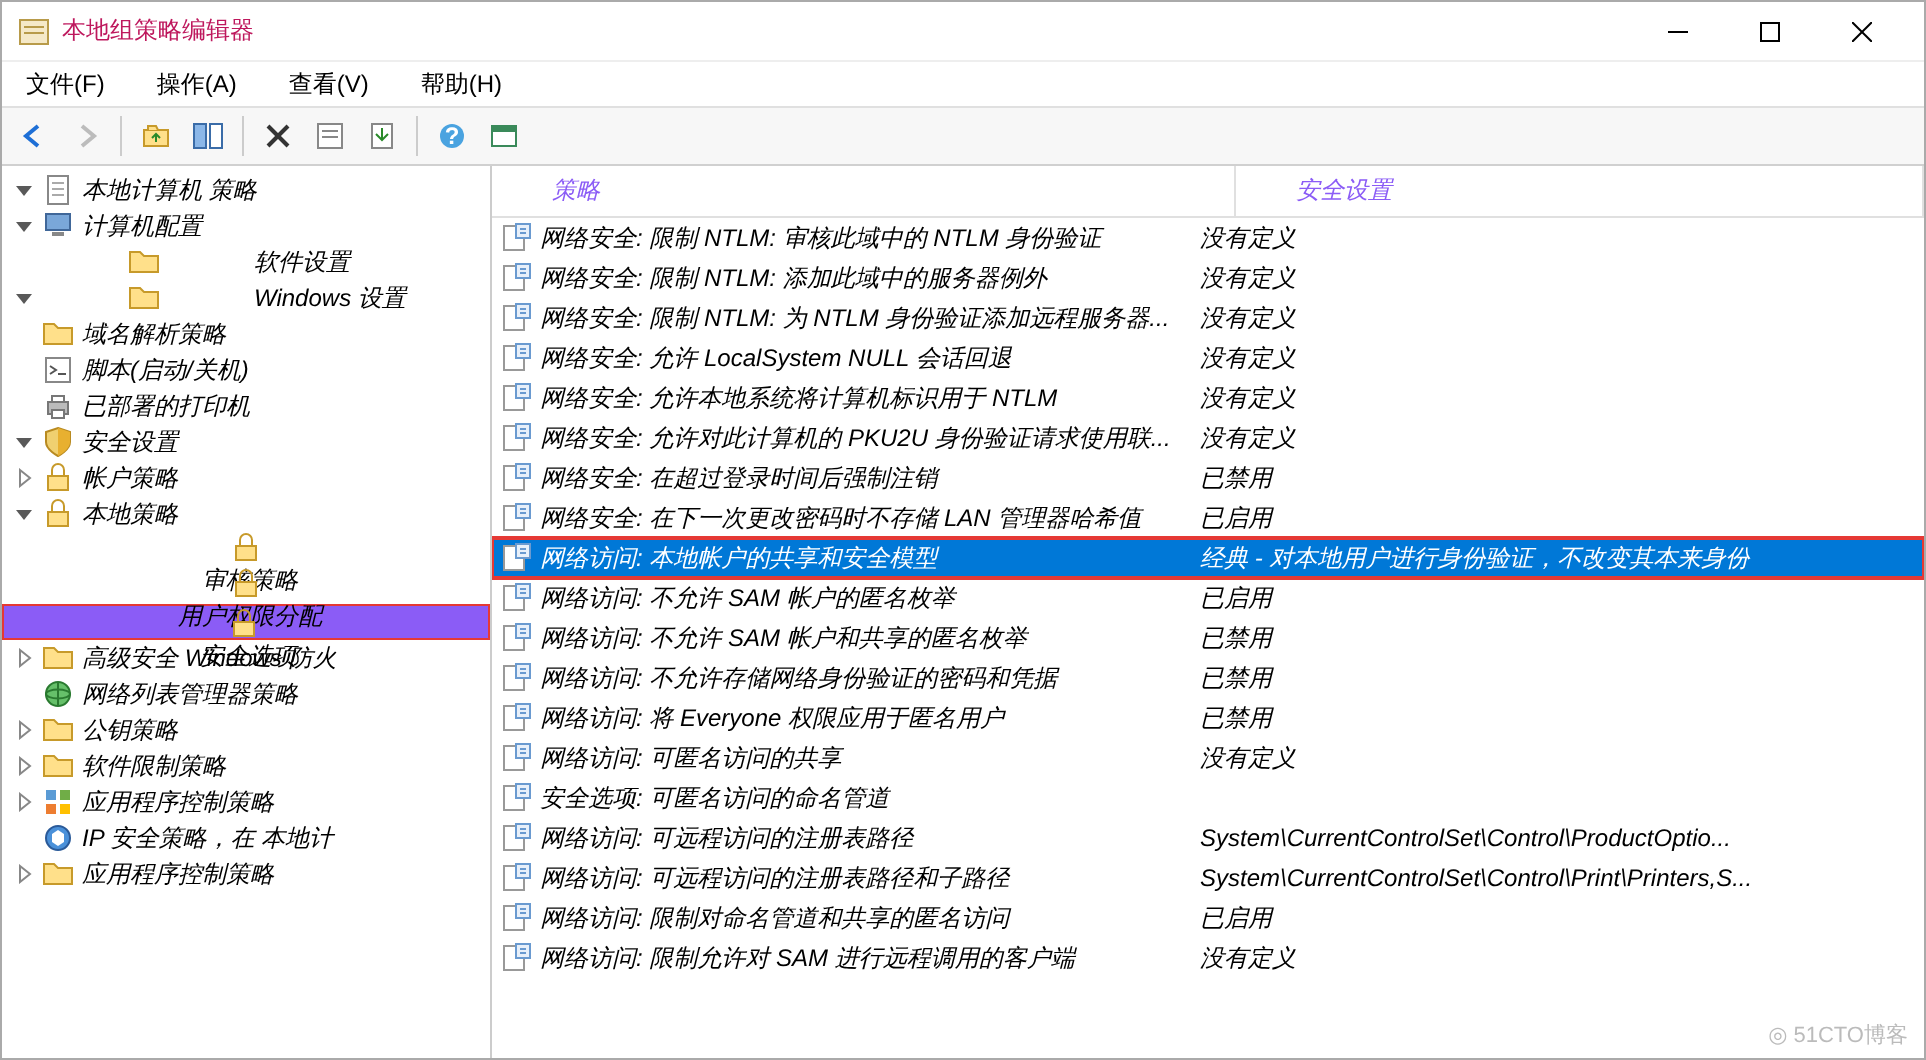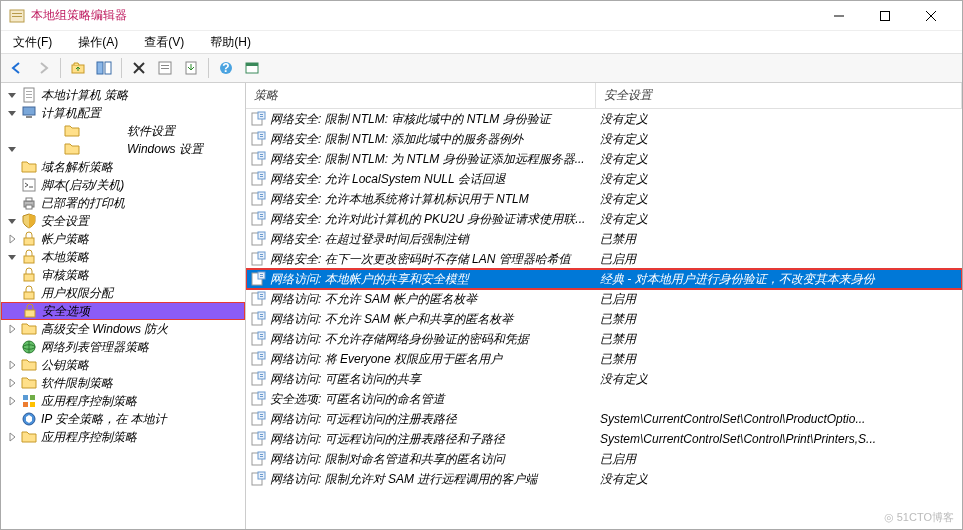--- a/index.html
+++ b/index.html
@@ -16,35 +16,35 @@
 .tsep { width:1px; height:20px; background:#ccc; margin:0 3px; }
 .content { display:flex; height:calc(100% - 82px);font-style:italic; }
 .tree { width:245px; border-right:1px solid #ccc; overflow:auto; padding-top:3px; }
 .tree ul { list-style:none; }
 .tree li > .node { display:flex; align-items:center; height:18px; padding-left:4px; white-space:nowrap; }
 .tree .tw { width:14px; height:14px; display:inline-flex; align-items:center; justify-content:center; margin-right:2px; color:#666; }
 .tree .ic { width:16px; height:16px; margin-right:4px; display:inline-flex; align-items:center; justify-content:center; }
 .node.sel-box { border:1px solid #e53935; background:#8b5cf6; padding:1px 2px; }
 .list { flex:1; overflow:auto; }
 .list-head { display:flex; background:#fff; border-bottom:1px solid #e0e0e0; position:sticky; top:0; }
-.list-head .col { padding:4px 8px; border-right:1px solid #e0e0e0; color:#404040; }
+.list-head .col { padding:4px 8px; border-right:1px solid #e0e0e0; color:#8b5cf6;margin-left:22px; }
 .col1 { width:350px; }
 .col2 { flex:1; }
 .row { display:flex; align-items:center; height:20px; padding-left:4px; }
 .row .ric { width:16px; height:16px; margin-right:4px; flex-shrink:0; }
 .row .c1 { width:330px; white-space:nowrap; overflow:hidden; text-overflow:ellipsis; }
 .row .c2 { flex:1; white-space:nowrap; overflow:hidden; text-overflow:ellipsis; }
 .row.selected { background:#0078d7; color:#ffffff; }
 .row.selected-box { outline:2px solid #e53935; outline-offset:-1px; }
 .watermark { position:absolute; bottom:4px; right:8px; color:#bbb; font-size:11px; }
 .indent1 { padding-left:14px; }
 .indent2 { padding-left:28px;gap:43px; }
 .indent3 { padding-left:42px; }
 .indent4 { padding-left:56px; }
-.indent5 { padding-left:70px; }
+.indent5 { padding-left:70px;flex-direction:column; }
 </style>
 </head>
 <body>
 
 <div class="titlebar">
   <span class="ticon">
     <svg viewBox="0 0 16 16">
         <rect x="1" y="2" width="14" height="12" fill="#f5e9c8" stroke="#b89b4a"></rect>
         <rect x="3" y="5" width="10" height="1" fill="#b89b4a"></rect>
         <rect x="3" y="8" width="10" height="1" fill="#b89b4a"></rect>

